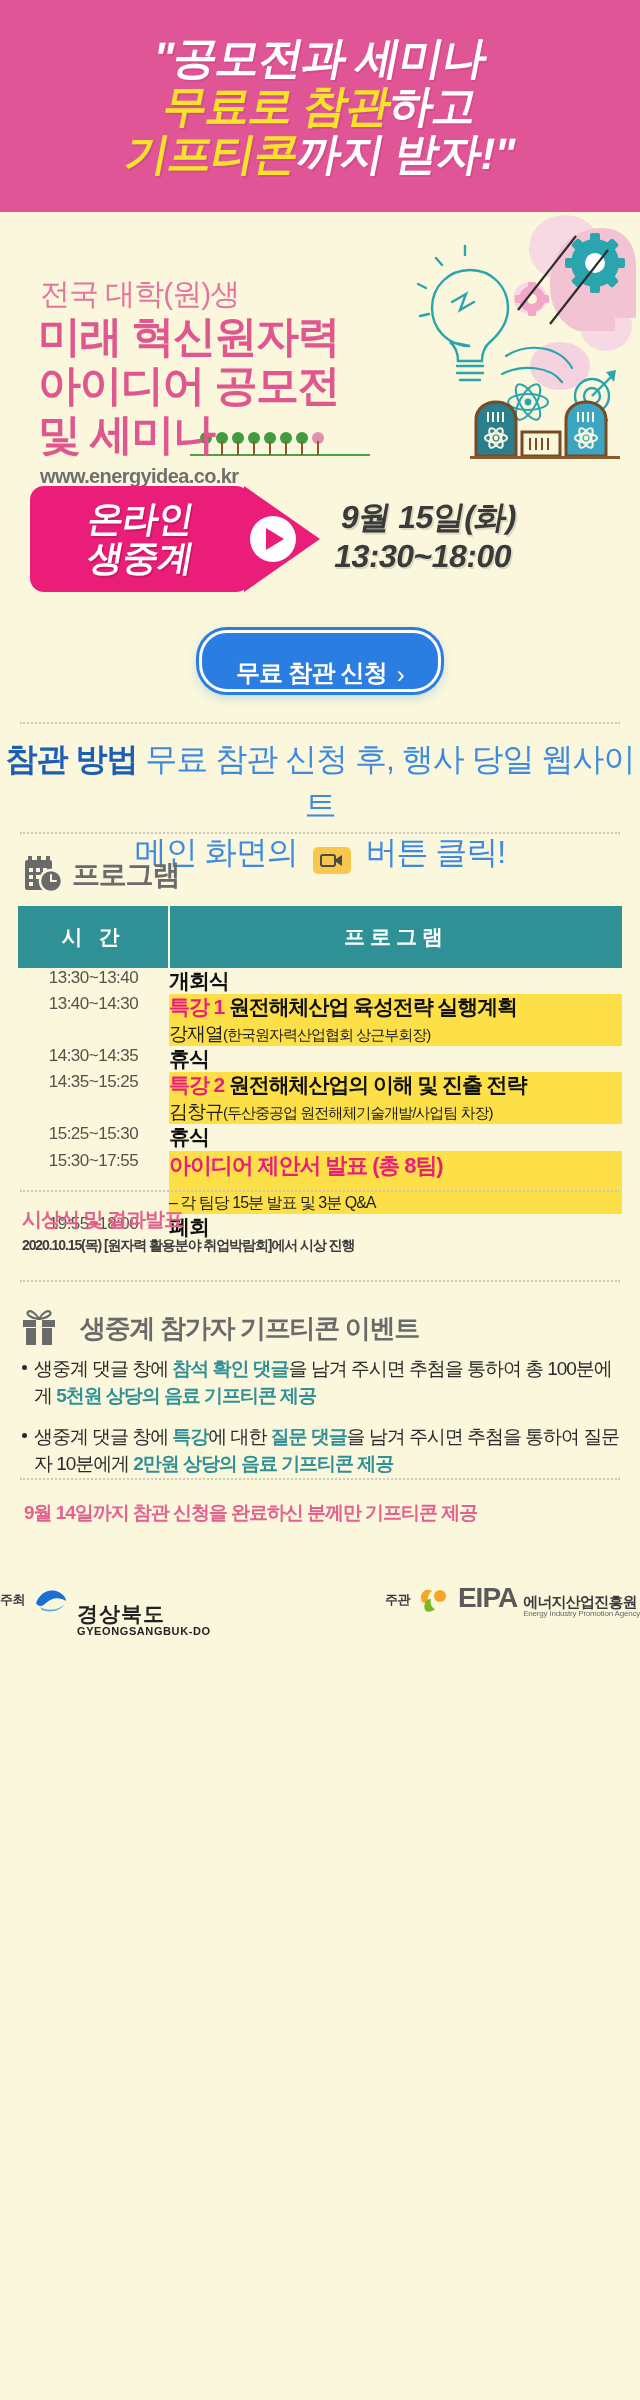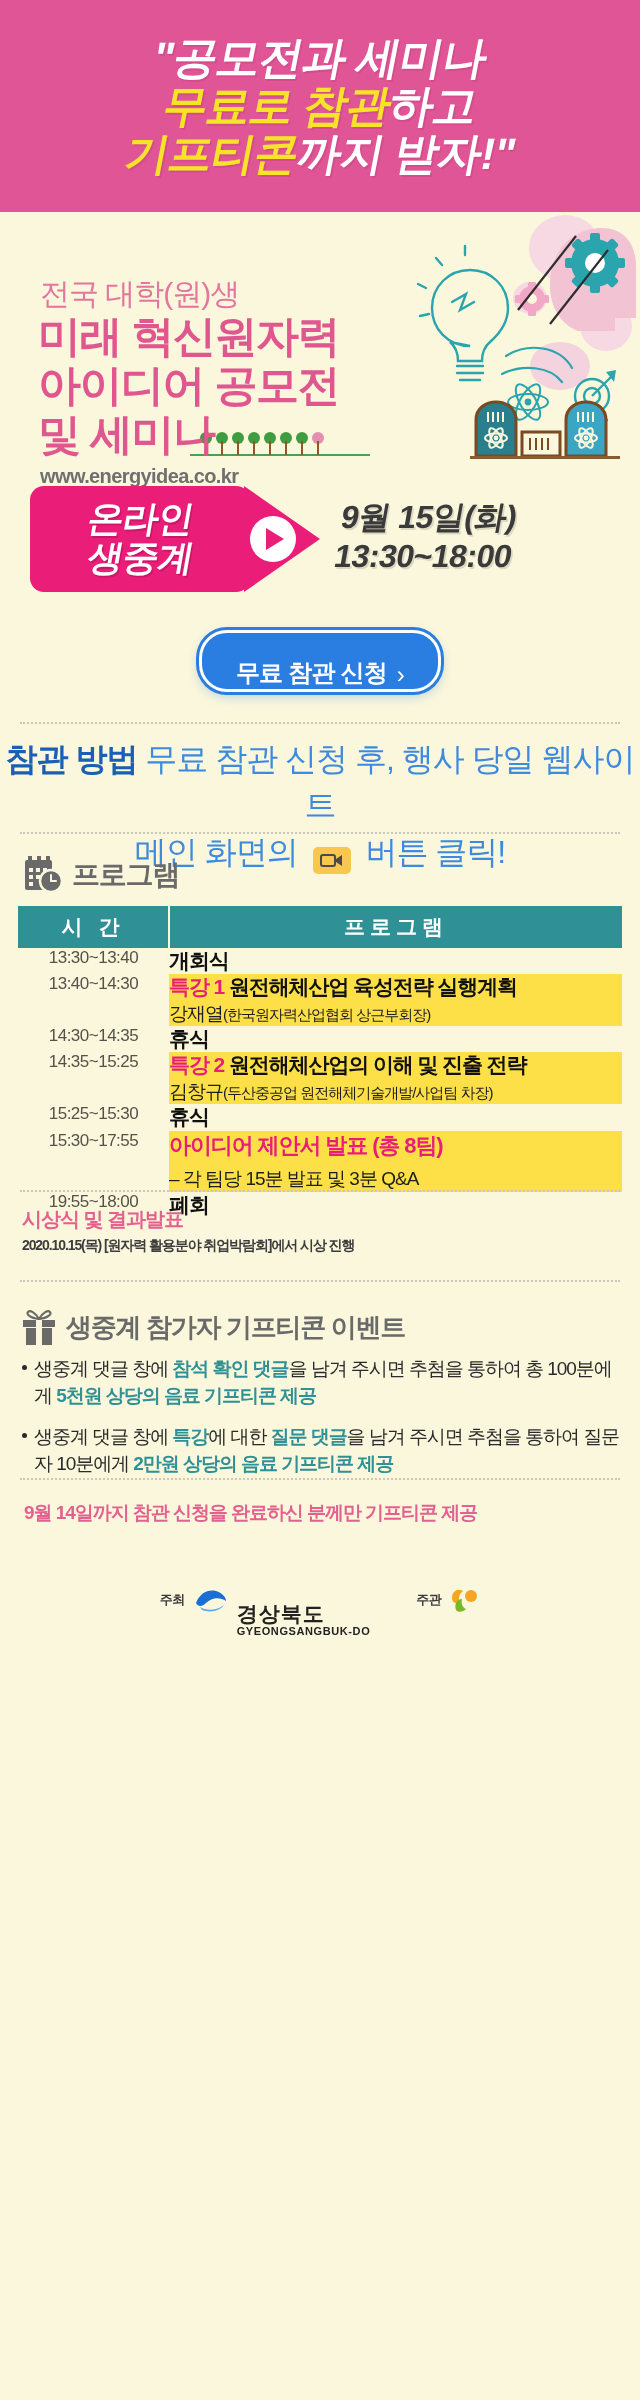--- a/index.html
+++ b/index.html
@@ -111,64 +111,64 @@
   }
 
   
   .prog-head{position:absolute;left:24px;top:856px;display:flex;align-items:center;gap:8px;}
   .prog-head .lbl{font-size:28px;font-weight:bold;color:#6a6a6a;letter-spacing:-1.2px;}
 
   .ptable{position:absolute;left:18px;top:906px;width:604px;}
   .ptable table{border-collapse:collapse;width:100%;}
   .ptable thead th{
     background:#2f9096;color:#fff;font-size:21px;font-weight:bold;
-    padding:7px 0;letter-spacing:5px;
+    padding:17px 0;letter-spacing:5px;
   }
   .ptable thead th.c1{width:150px;border-right:2px solid #faf7dc;}
   .ptable td{vertical-align:top;padding:0;}
   .row-time{
     width:150px;text-align:center;font-size:17px;color:#55524a;
     padding-top:7px;letter-spacing:-0.5px;white-space:nowrap;
   }
   .row-body{padding:5px 0 5px 10px;}
   .tint{background:#fde047;}
   .p-title{font-size:21px;color:#111;font-weight:bold;letter-spacing:-1.1px;line-height:1.25;}
   .p-title .tag{color:#ea1e79;}
   .p-title.plain{font-weight:bold;}
   .p-speaker{font-size:19px;color:#1d1d1d;letter-spacing:-1px;line-height:1.3;margin-top:1px;}
   .p-speaker .org{font-size:15px;}
   .p-pink{color:#ea1e79;font-weight:bold;font-size:22px;letter-spacing:-1.1px;}
-  .p-sub{font-size:19px;color:#1d1d1d;letter-spacing:-1px;margin-top:5px;}
+  .p-sub{font-size:16px;color:#1d1d1d;letter-spacing:-1px;margin-top:12px;}
 
   
   .award{position:absolute;left:22px;top:1206px;width:600px;}
   .award .h{font-size:20px;font-weight:bold;color:#e4618f;letter-spacing:-1px;}
   .award .b{font-size:14px;color:#3c3c3c;font-weight:bold;letter-spacing:-1.1px;margin-top:4px;}
 
   
-  .gift-head{position:absolute;left:22px;top:1310px;display:flex;align-items:flex-start;gap:10px;}
+  .gift-head{position:absolute;left:22px;top:1310px;display:flex;align-items:center;gap:24px;}
   .gift-head .lbl{font-size:26px;font-weight:bold;color:#6a6a6a;letter-spacing:-1.3px;}
   .gift-list{position:absolute;left:22px;top:1356px;width:600px;}
   .gift-item{
     font-size:19px;color:#2a2a2a;letter-spacing:-1.05px;line-height:1.42;
     margin-bottom:14px;padding-left:12px;position:relative;
   }
   .gift-item:before{
     content:"";position:absolute;left:0;top:9px;width:5px;height:5px;border-radius:50%;background:#2a2a2a;
   }
   .gift-item .em{color:#2f9096;font-weight:bold;}
 
   
   .notice{
     position:absolute;left:24px;top:1500px;
     font-size:19px;font-weight:bold;color:#e4618f;letter-spacing:-1.05px;
   }
 
   
-  .footer{position:absolute;left:0;top:1560px;width:640px;height:80px;display:flex;align-items:center;justify-content:center;gap:46px;}
+  .footer{position:absolute;left:0;top:1560px;width:640px;height:80px;display:flex;align-items:center;justify-content:space-between;gap:46px;}
   .logo-grp{display:flex;align-items:center;gap:9px;}
   .logo-grp .role{font-size:13px;font-weight:bold;color:#3a3a3a;letter-spacing:-0.5px;}
   .gb-text{display:flex;flex-direction:column;line-height:1;}
   .gb-ko{font-size:21px;font-weight:bold;color:#222;letter-spacing:1px;margin-top:39px;}
   .gb-en{font-size:11px;font-weight:bold;color:#222;letter-spacing:0.6px;margin-top:2px;}
   .eipa-text{display:flex;align-items:baseline;gap:6px;}
   .eipa-word{font-size:28px;font-weight:bold;color:#5a5a5a;letter-spacing:-1px;}
   .eipa-side{display:flex;flex-direction:column;line-height:1.05;}
   .eipa-ko{font-size:15px;font-weight:bold;color:#3a3a3a;letter-spacing:-0.8px;}
   .eipa-en{font-size:8px;color:#6a6a6a;letter-spacing:-0.2px;}
@@ -535,16 +535,23 @@
       </span>
     </div>
 
     <div class="logo-grp">
       <span class="role">주관</span>
       <svg width="30" height="28" viewBox="0 0 30 28">
         <path d="M2 12 C2 5 8 2 13 5 C9 8 8 12 10 16 C6 18 2 17 2 12 Z" fill="#f5a623"></path>
         <path d="M6 24 C4 18 7 13 12 13 C11 17 12 21 16 23 C13 26 8 27 6 24 Z" fill="#7ab828"></path>
         <circle cx="21" cy="10" r="6" fill="#f5a623"></circle>
       </svg>
+      <span class="eipa-text">
+        <span class="eipa-word">EIPA</span>
+        <span class="eipa-side">
+          <span class="eipa-ko">에너지산업진흥원</span>
+          <span class="eipa-en">Energy Industry Promotion Agency</span>
+        </span>
+      </span>
     </div>
   </div>
 
 </div>
 
 </body></html>

